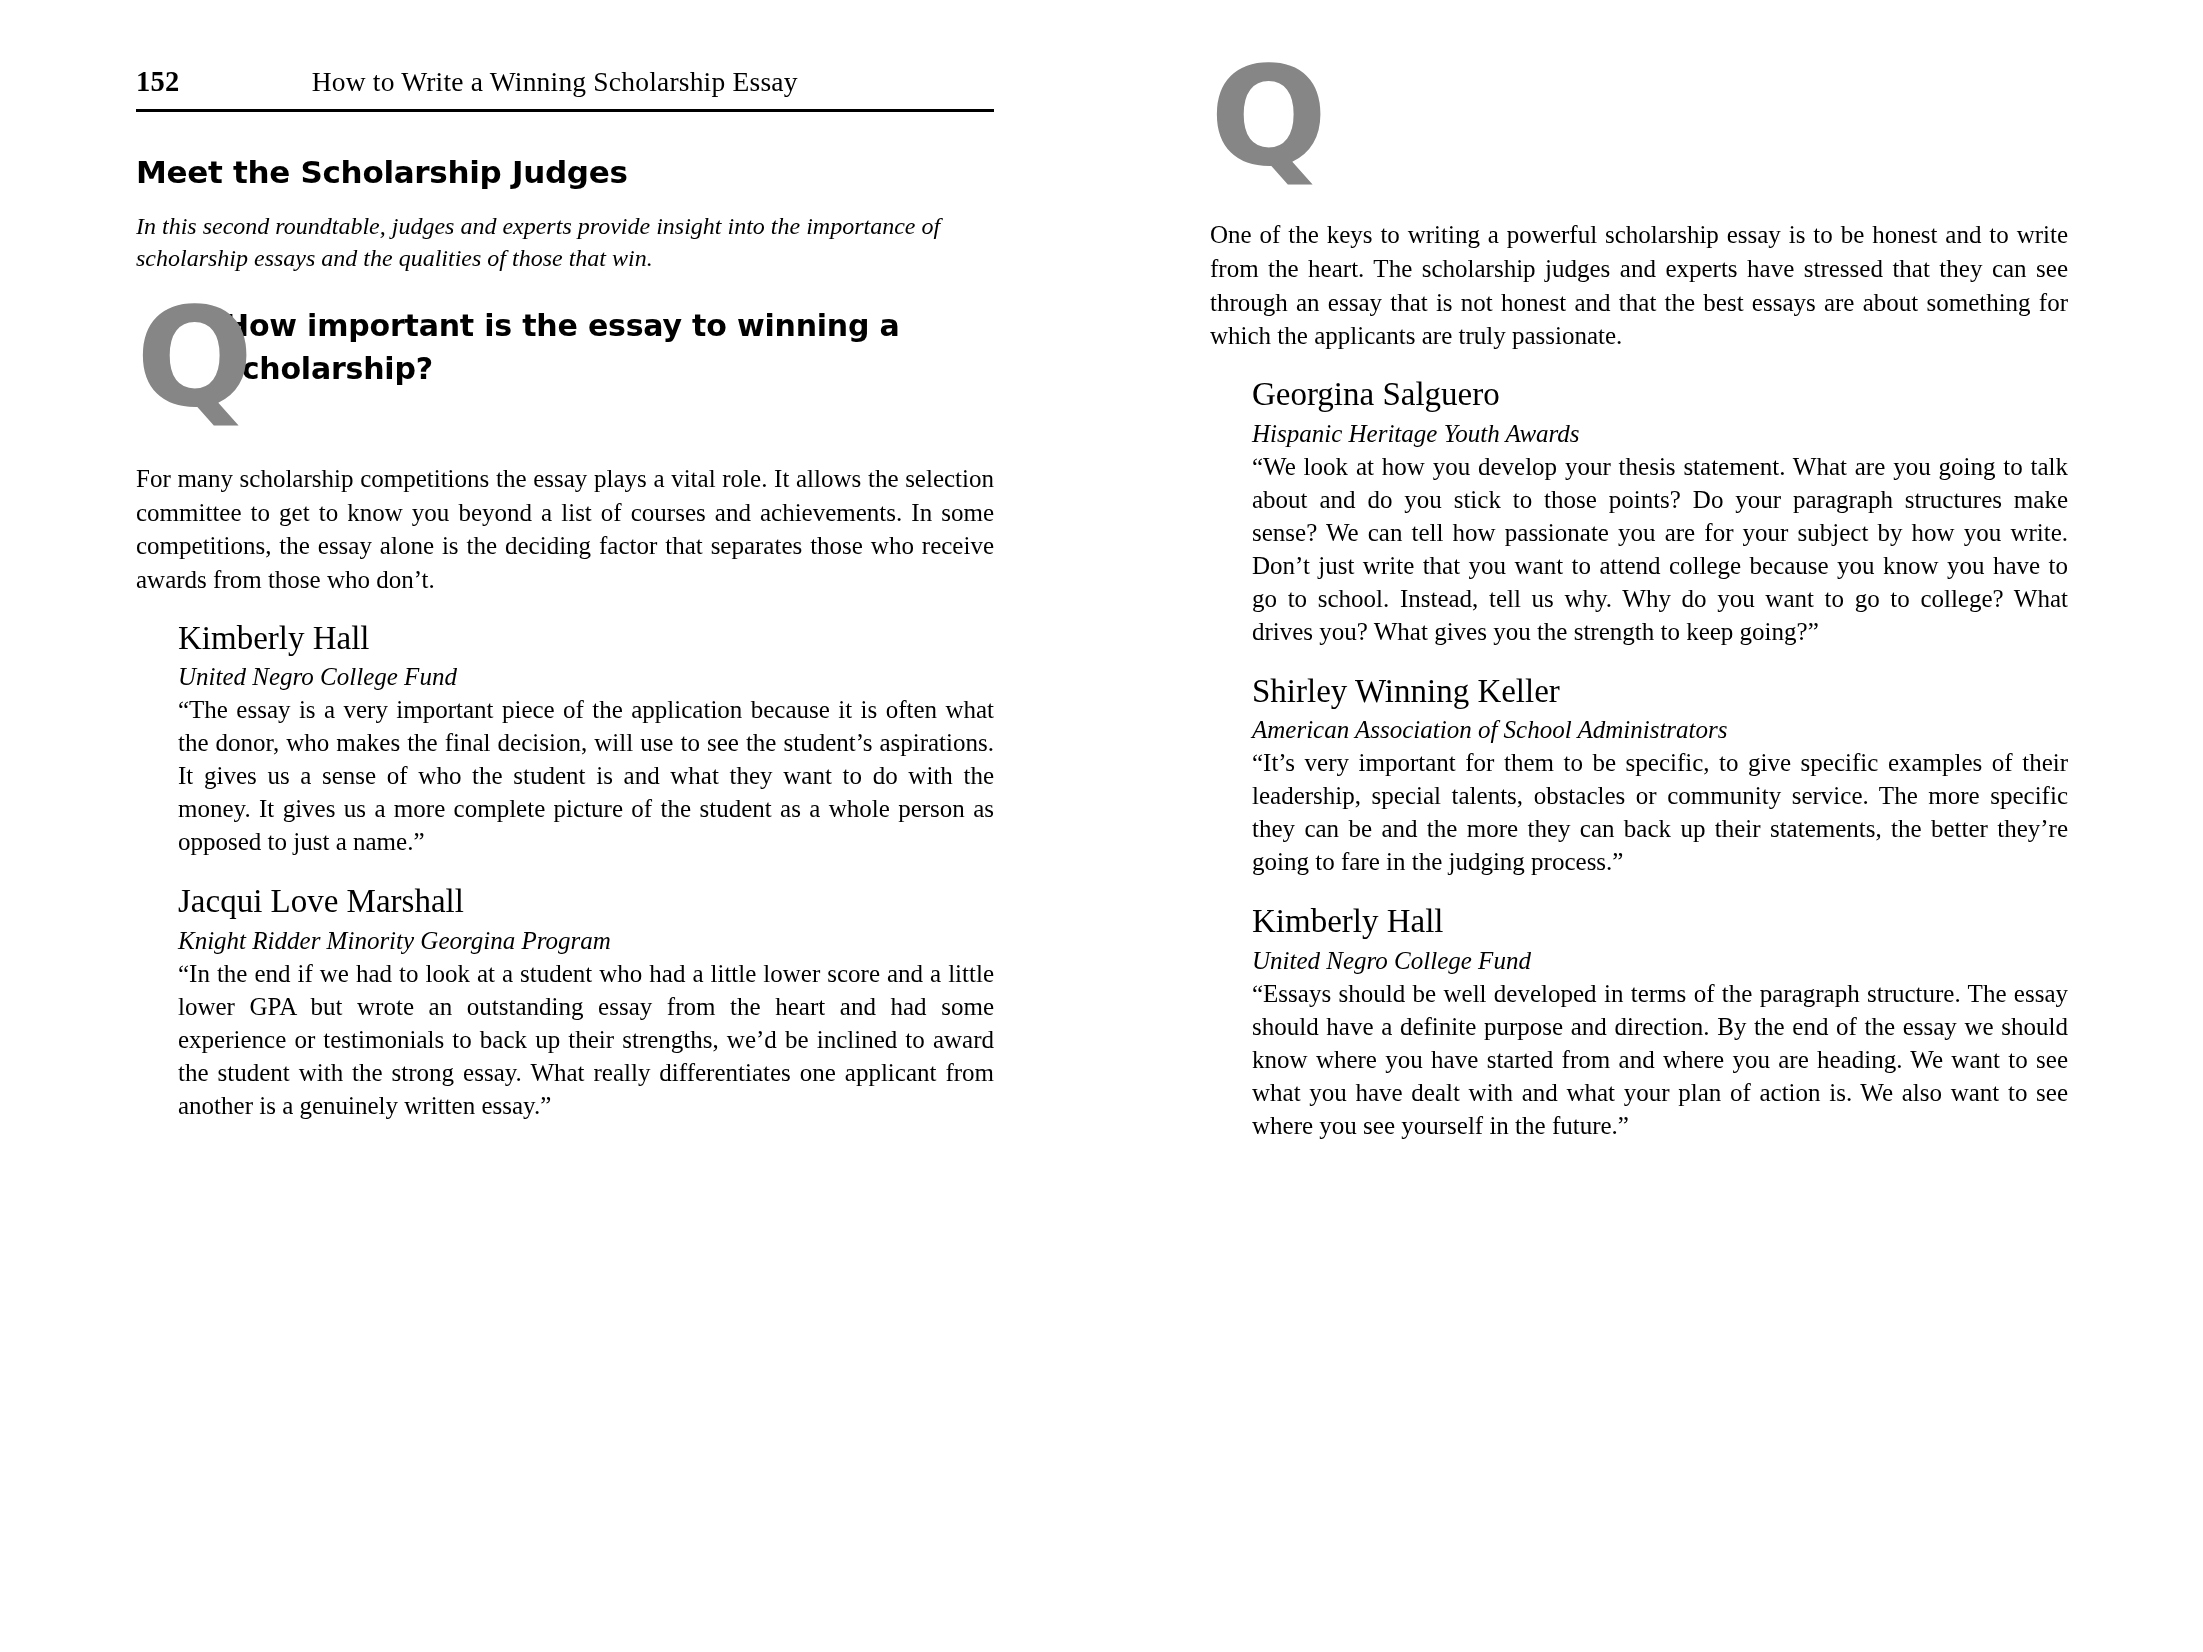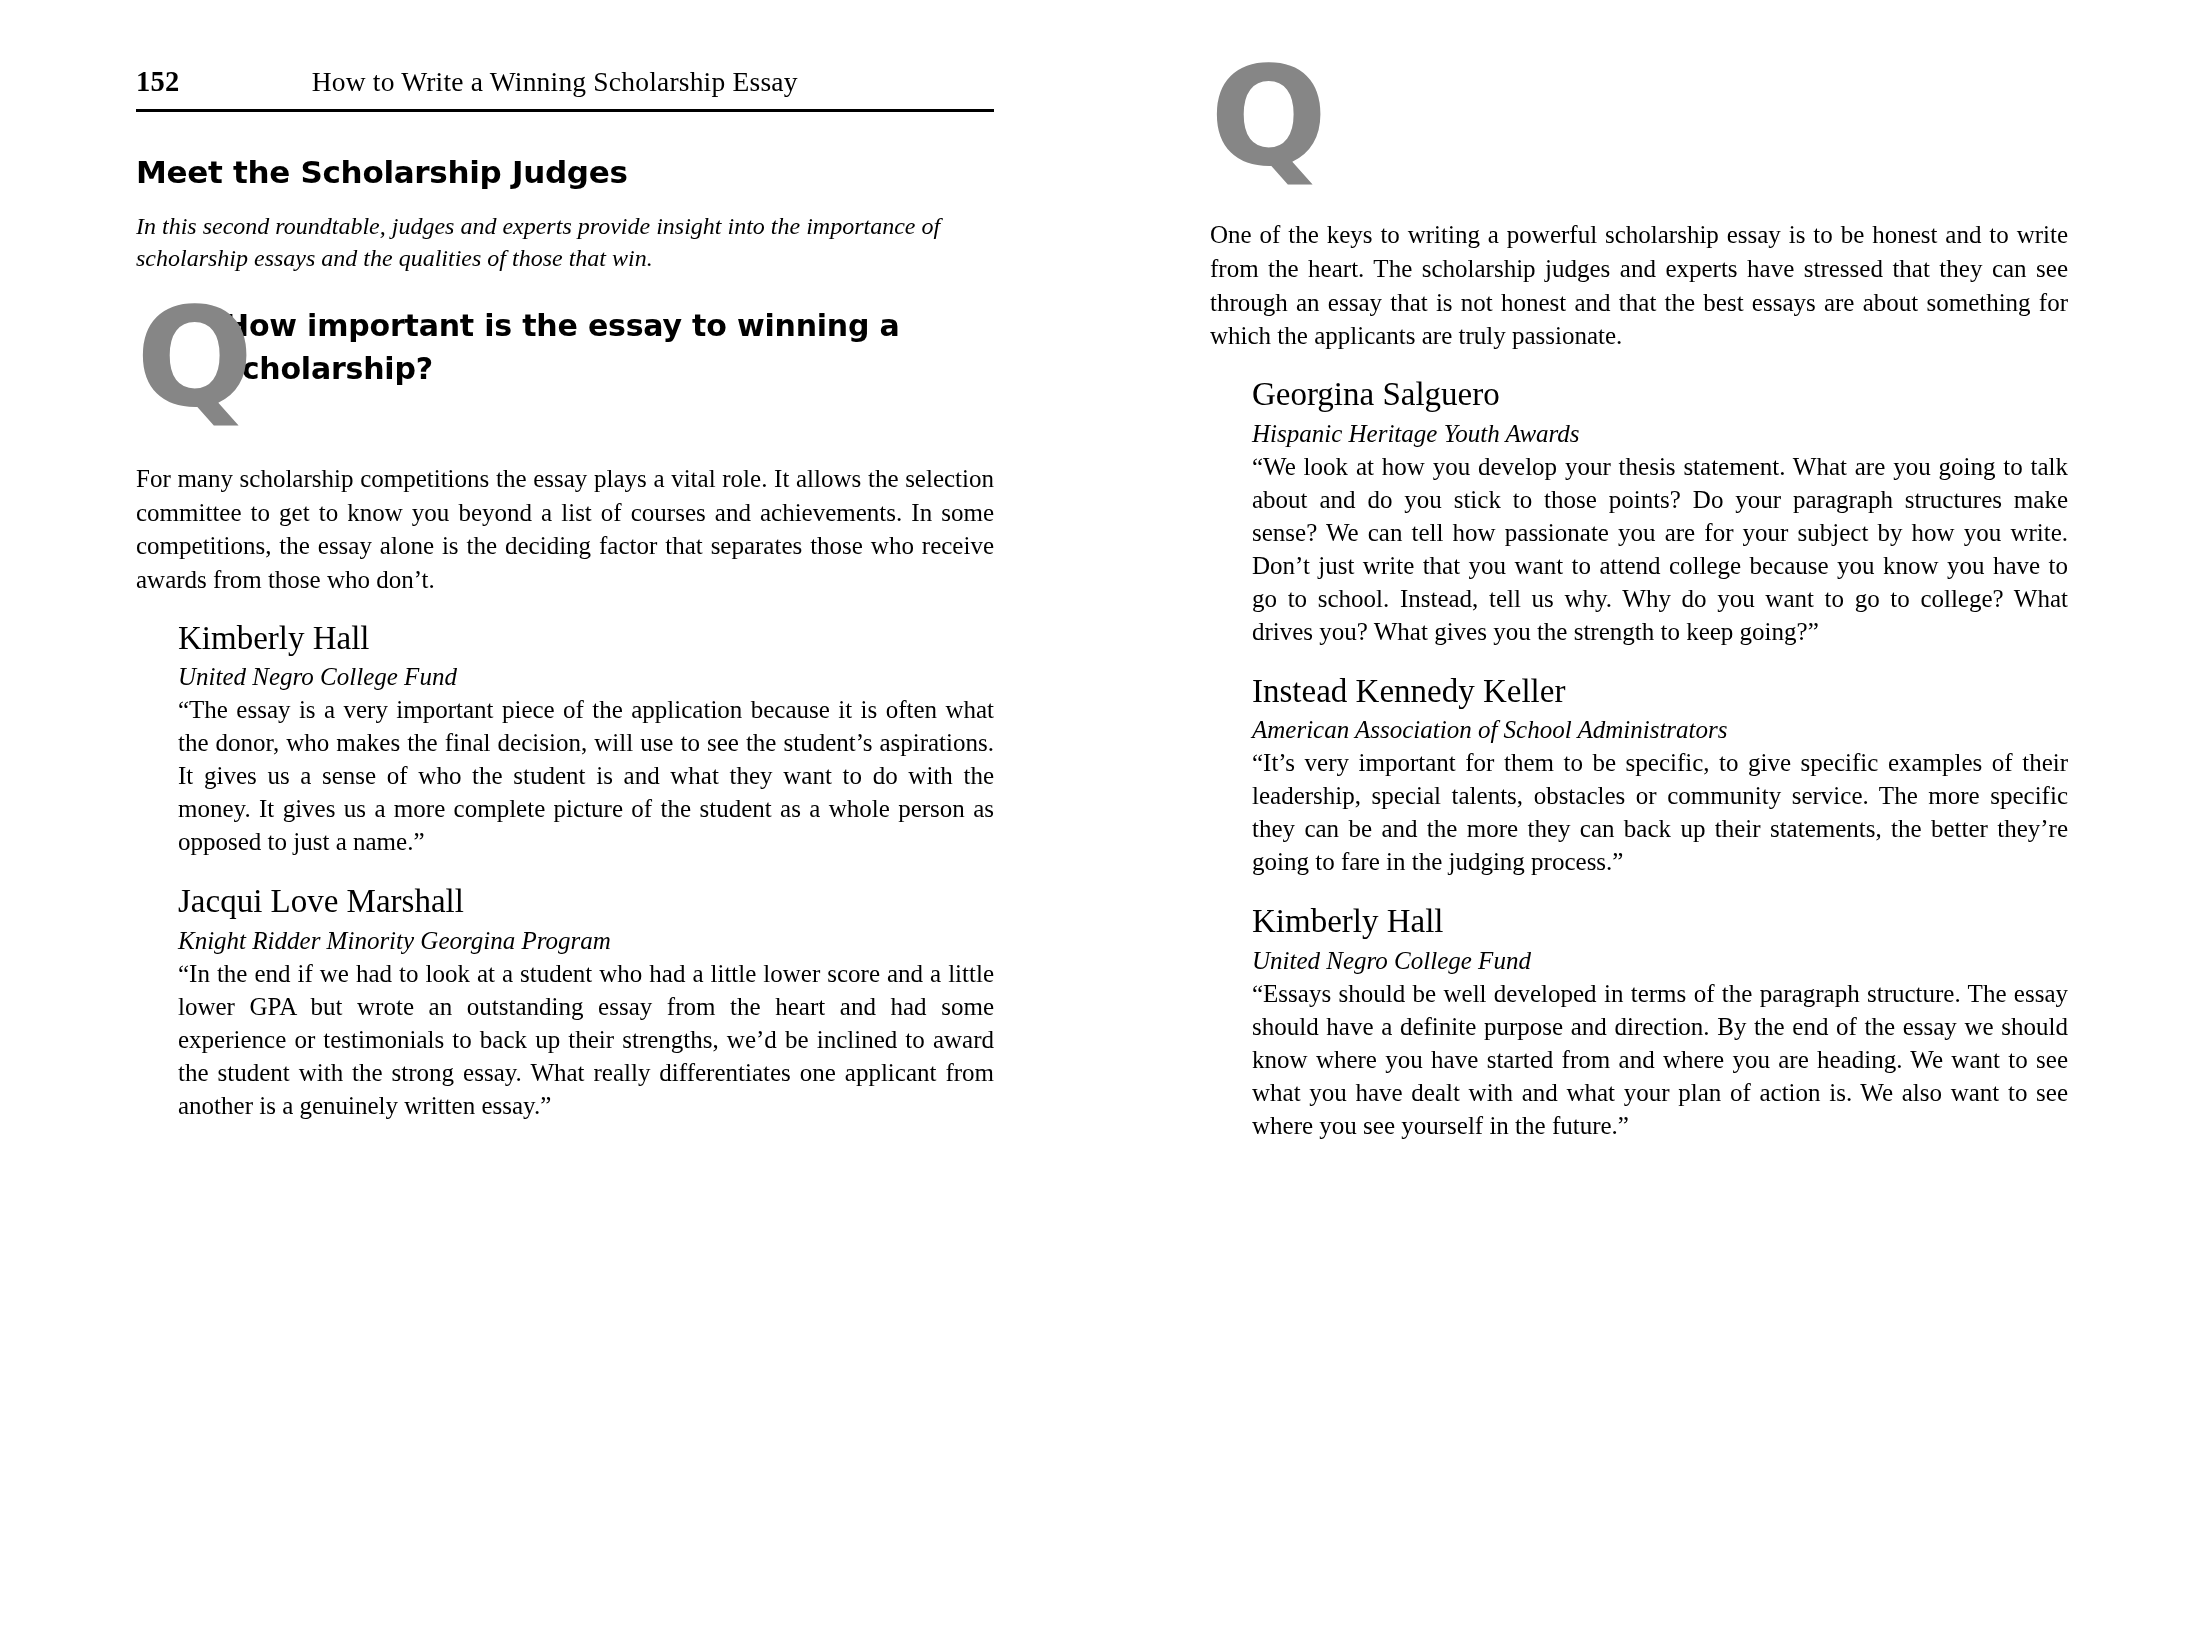--- a/index.html
+++ b/index.html
@@ -177,21 +177,21 @@
 
     <p class="body first">One of the keys to writing a powerful scholarship essay is to be honest and to write from the heart. The scholarship judges and experts have stressed that they can see through an essay that is not honest and that the best essays are about something for which the applicants are truly passionate.</p>
 
     <div class="quote">
       <div class="who">Georgina Salguero</div>
       <div class="org">Hispanic Heritage Youth Awards</div>
       <p class="said">“We look at how you develop your thesis statement. What are you going to talk about and do you stick to those points? Do your paragraph structures make sense? We can tell how passionate you are for your subject by how you write. Don’t just write that you want to attend college because you know you have to go to school. Instead, tell us why. Why do you want to go to college? What drives you? What gives you the strength to keep going?”</p>
     </div>
 
     <div class="quote">
-      <div class="who">Instead Kennedy Keller</div>
+      <div class="who">Shirley Winning Keller</div>
       <div class="org">American Association of School Administrators</div>
       <p class="said">“It’s very important for them to be specific, to give specific examples of their leadership, special talents, obstacles or community service. The more specific they can be and the more they can back up their statements, the better they’re going to fare in the judging process.”</p>
     </div>
 
     <div class="quote">
       <div class="who">Kimberly Hall</div>
       <div class="org">United Negro College Fund</div>
       <p class="said">“Essays should be well developed in terms of the paragraph structure. The essay should have a definite purpose and direction. By the end of the essay we should know where you have started from and where you are heading. We want to see what you have dealt with and what your plan of action is. We also want to see where you see yourself in the future.”</p>
     </div>
 

